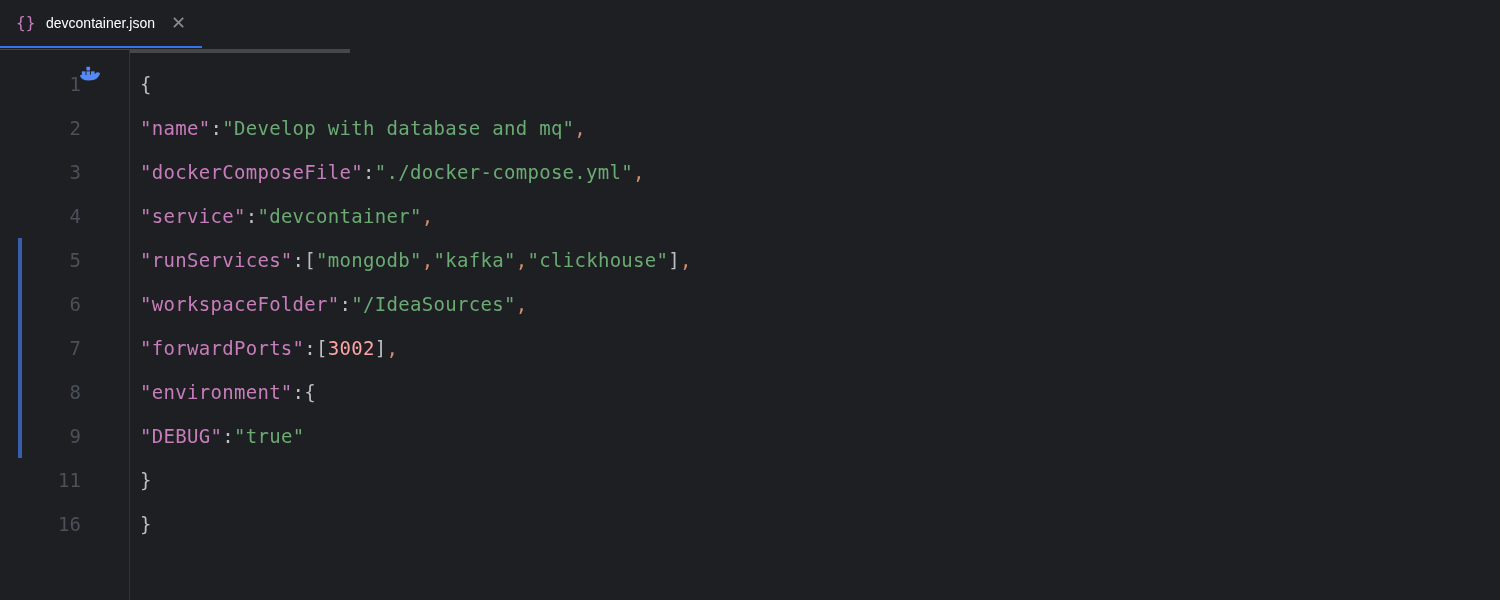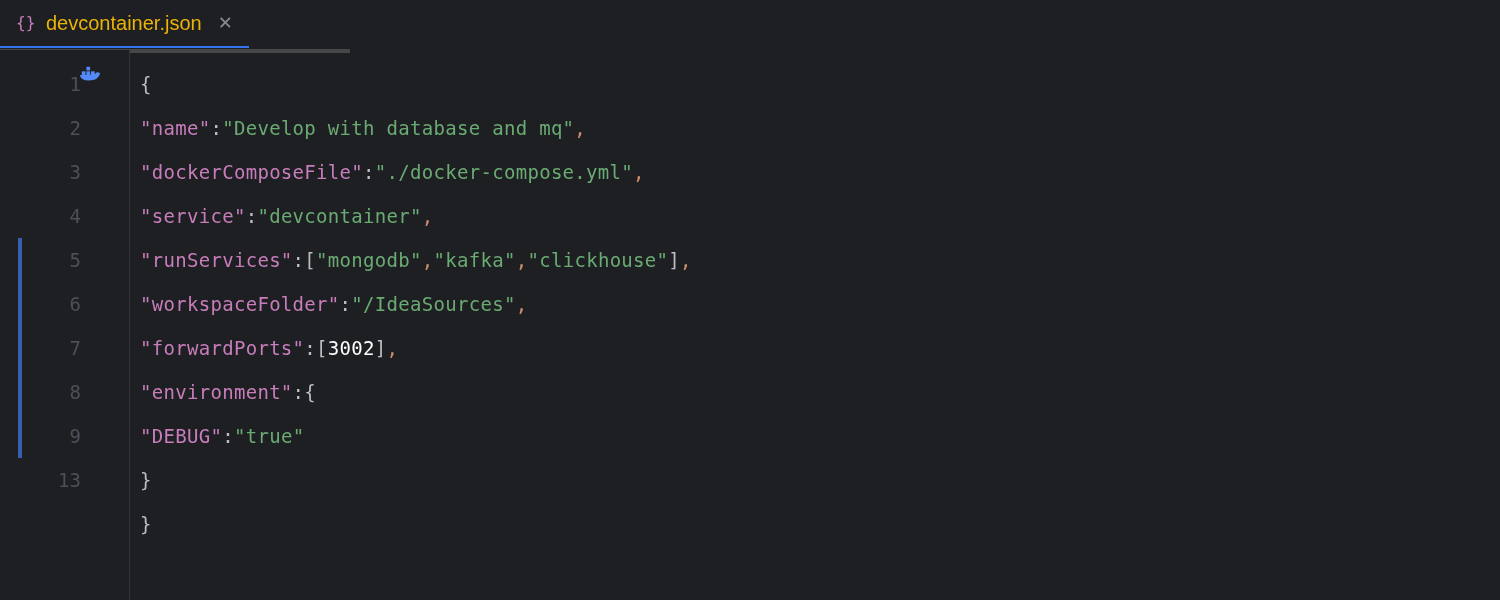--- a/index.html
+++ b/index.html
@@ -32,22 +32,22 @@
   .tab-icon {
     display: flex;
     align-items: center;
     justify-content: center;
   }
   .tab-icon svg {
     width: 20px;
     height: 20px;
   }
   .tab-title {
-    color: #eab308;
-    font-size: 20px;
+    color: #ffffff;
+    font-size: 14px;
     font-family: -apple-system, 'Segoe UI', sans-serif;
   }
   .tab-close {
     color: #868a91;
     font-size: 18px;
     margin-left: 6px;
     cursor: pointer;
     font-family: -apple-system, sans-serif;
   }
   .scroll-indicator {
@@ -105,21 +105,21 @@
     height: 44px;
     display: flex;
     align-items: center;
     white-space: pre;
     font-size: 19px;
     letter-spacing: 0.3px;
   }
   .punct { color: #bcbec4; }
   .key { color: #c77dbb; }
   .string { color: #6aab73; }
-  .number { color: #ffffff; }
+  .number { color: #fca5a5; }
   .comma { color: #cf8e6d; }
 </style>
 </head>
 <body>
 
 <div class="tab-bar">
   <div class="tab">
     <span class="tab-icon">
       <svg viewBox="0 0 20 20">
           <text x="0" y="15" font-size="16" fill="#c77dbb" font-family="monospace">{}</text>
@@ -144,21 +144,22 @@
     </div>
     <div class="line-row">1</div>
     <div class="line-row">2</div>
     <div class="line-row">3</div>
     <div class="line-row">4</div>
     <div class="line-row modified">5</div>
     <div class="line-row modified">6</div>
     <div class="line-row modified">7</div>
     <div class="line-row modified">8</div>
     <div class="line-row modified">9</div>
-    <div class="line-row">13</div>
+    <div class="line-row">11</div>
+    <div class="line-row">16</div>
   </div>
 
   <div class="code-area">
     <div class="code-line"><span class="punct">{</span></div>
     <div class="code-line">  <span class="key">"name"</span><span class="punct">:</span> <span class="string">"Develop with database and mq"</span><span class="comma">,</span></div>
     <div class="code-line">  <span class="key">"dockerComposeFile"</span><span class="punct">:</span> <span class="string">"./docker-compose.yml"</span><span class="comma">,</span></div>
     <div class="code-line">  <span class="key">"service"</span><span class="punct">:</span> <span class="string">"devcontainer"</span><span class="comma">,</span></div>
     <div class="code-line">  <span class="key">"runServices"</span><span class="punct">:</span> <span class="punct">[</span><span class="string">"mongodb"</span><span class="comma">,</span> <span class="string">"kafka"</span><span class="comma">,</span> <span class="string">"clickhouse"</span><span class="punct">]</span><span class="comma">,</span></div>
     <div class="code-line">  <span class="key">"workspaceFolder"</span><span class="punct">:</span> <span class="string">"/IdeaSources"</span><span class="comma">,</span></div>
     <div class="code-line">  <span class="key">"forwardPorts"</span><span class="punct">:</span> <span class="punct">[</span><span class="number">3002</span><span class="punct">]</span><span class="comma">,</span></div>

